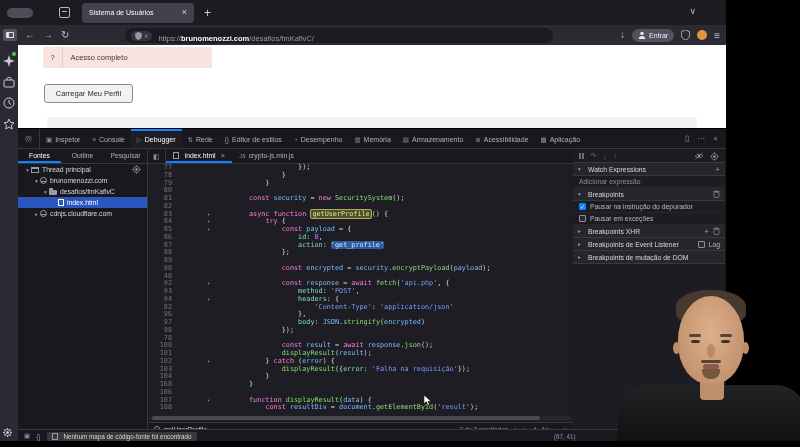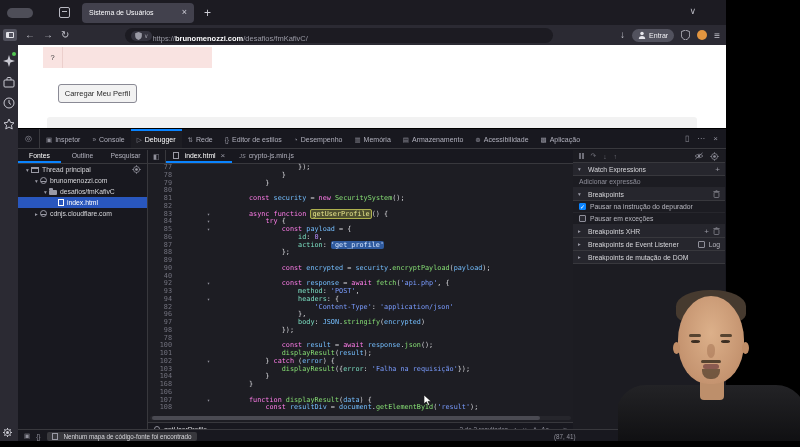--- a/index.html
+++ b/index.html
@@ -27,21 +27,21 @@
   #sidebar-toggle { width:14px; height:12px; margin-left:3px; border-radius:2px; background:#52525e;
                     display:flex; align-items:center; justify-content:center; }
   #sidebar-toggle i { display:block; width:8px; height:6px; border:1px solid #e2e2e8; border-left-width:3px; border-radius:1px; }
   #urlbar { position:absolute; left:125px; top:28px; width:428px; height:15px; background:#1c1b22;
             border-radius:8px; display:flex; align-items:center; padding:0 6px; }
   #identity-chip { display:flex; align-items:center; background:#33323d; border-radius:6px; padding:1px 4px; }
   #identity-chip svg { width:7px; height:8px; }
   #identity-chip .chev { color:#9a9aa5; font-size:6px; margin-left:2px; }
   .url-dim { color:#9a9aa5; font-size:7.5px; }
   .url-strong { color:#f9f9fb; font-size:7.5px; font-weight:bold; }
-  #url-text { white-space:nowrap; }
+  #url-text { margin-left:6px; white-space:nowrap; }
   #nav-right { position:absolute; right:6px; top:25px; height:20px; display:flex; align-items:center; gap:7px; }
   #enter-btn { background:#52525e; border-radius:8px; height:13px; display:flex; align-items:center;
                padding:0 6px; gap:3px; }
   #enter-btn span { color:#f0f0f4; font-size:7px; }
   #avatar-dot { width:10px; height:10px; border-radius:50%; background:#e2953f; }
   .menu-ic { color:#c3c3cc; font-size:10px; }
 
   
   #leftstrip { position:absolute; left:0; top:45px; width:18px; height:396px; background:#2b2a33;
                display:flex; flex-direction:column; align-items:center; padding-top:8px; }
@@ -49,21 +49,21 @@
   #leftstrip svg { width:12px; height:12px; }
   #ai-dot { position:absolute; right:-1px; top:-1px; width:4px; height:4px; border-radius:50%; background:#52c752; }
   #strip-gear { position:absolute; left:3px; bottom:6px; width:12px; height:12px; }
 
   
   #content { position:absolute; left:18px; top:45px; width:708px; height:83px; background:#ffffff; }
   #perm-row { position:absolute; left:25px; top:2px; width:169px; height:21px; background:#f9e3e1;
               display:flex; font-size:7.5px; color:#3a3a3a; }
   #perm-row .cell { display:flex; align-items:center; justify-content:center; border-right:1px solid #eccfcc; }
   #perm-row .c1 { width:20px; } #perm-row .c2 { width:76px; } #perm-row .c3 { width:72px; border-right:none; }
-  #load-btn { position:absolute; left:40px; top:39px; width:79px; height:19px; background:#f2f2f2;
+  #load-btn { position:absolute; left:26px; top:39px; width:89px; height:19px; background:#f2f2f2;
               border:1px solid #8a8a95; border-radius:3px; font-size:7.5px; color:#2b2b2b;
               display:flex; align-items:center; justify-content:center; }
   #result-band { position:absolute; left:29px; top:72px; width:650px; height:11px; background:#f2f2f2;
                  border-radius:3px 3px 0 0; }
 
   
   #devtools { position:absolute; left:18px; top:128px; width:708px; height:313px; background:#18181f;
               border-top:1px solid #000; color:#b8b8c0; }
   #dt-toolbar { position:absolute; left:0; top:0; width:708px; height:20px; background:#18181f;
                 border-bottom:1px solid #38383d; display:flex; align-items:stretch; }
@@ -284,20 +284,21 @@
             <line x1="8.8" y1="8.8" x2="10.2" y2="10.2"></line>
             <line x1="8.8" y1="3.2" x2="10.2" y2="1.8"></line>
             <line x1="1.8" y1="10.2" x2="3.2" y2="8.8"></line>
           </g>
         </svg>
     </span>
 
     <div id="content">
       <div id="perm-row">
         <div class="cell c1">?</div>
+        <div class="cell c3">Acesso completo</div>
       </div>
       <div id="load-btn">Carregar Meu Perfil</div>
       <div id="result-band"></div>
     </div>
 
     <div id="devtools">
       <div id="dt-toolbar">
         <span id="pick-ic">◎</span>
         <div id="dt-tabs" style="display:flex;">
             <div class="dt-tab">

